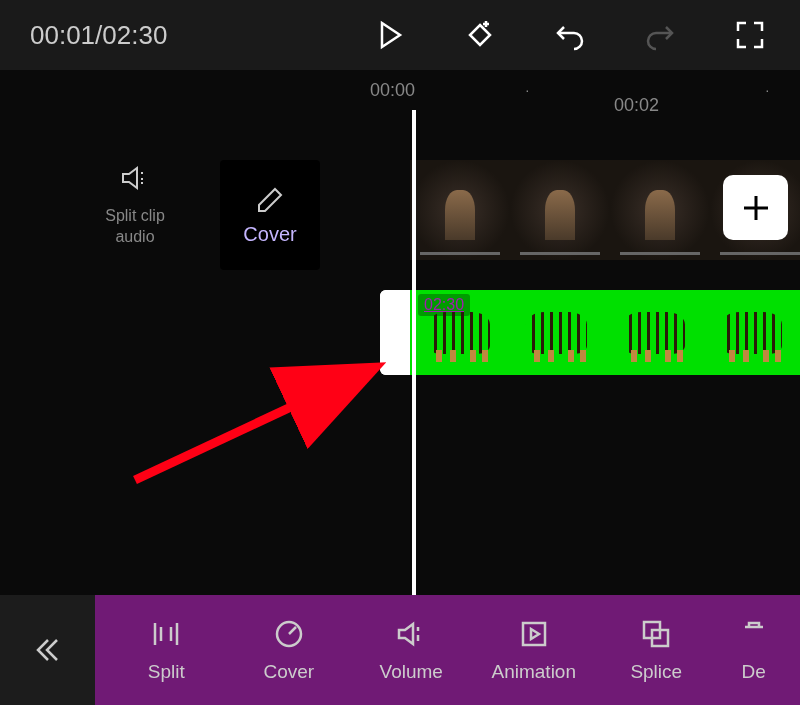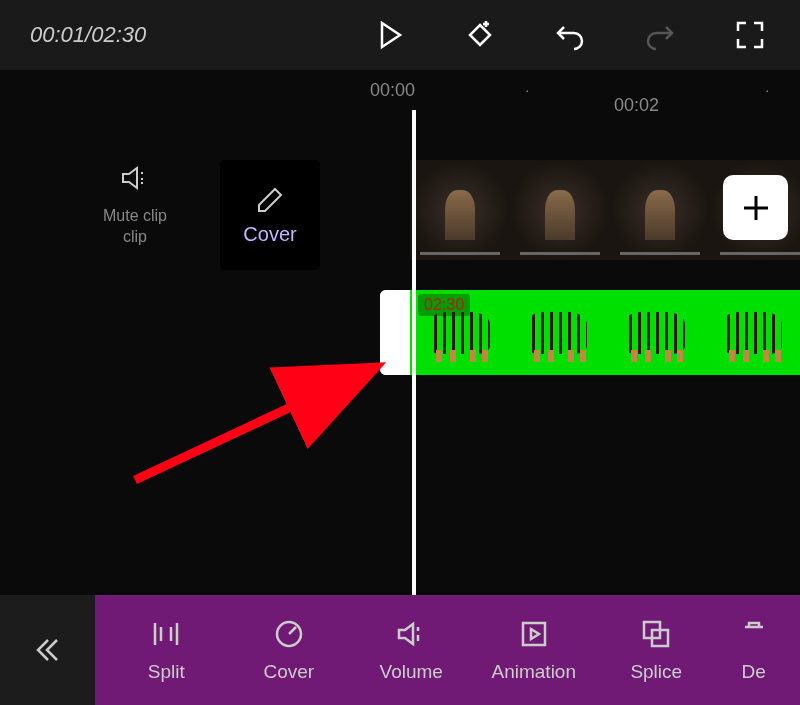--- a/index.html
+++ b/index.html
@@ -15,24 +15,23 @@
 
 
 .top-bar {
   height: 70px;
   background: #1a1a1a;
   display: flex;
   align-items: center;
   padding: 0 30px;
 }
 .timecode {
-  font-size: 22px;
+  font-size: 26px;
   color: #ccc;
   font-weight: 300;
-  font-style: italic;
 }
 .top-controls {
   margin-left: auto;
   display: flex;
   gap: 50px;
   align-items: center;
 }
 .top-btn {
   width: 40px;
   height: 40px;
@@ -133,21 +132,22 @@
   align-items: center;
 }
 .clip-duration {
   position: absolute;
   top: 4px;
   left: 8px;
   background: rgba(0,0,0,0.3);
   padding: 2px 6px;
   border-radius: 3px;
   font-size: 16px;
-  color: #b91c1c;
+  color: #a21caf;
+  text-decoration: underline;
 }
 
 
 .frame {
   width: 100px;
   height: 100%;
   flex-shrink: 0;
   position: relative;
 }
 .frame.dark {
@@ -339,21 +339,21 @@
     <span class="time-mark m2">00:02</span>
     <span class="time-mark mdot2">·</span>
   </div>
 
   <div class="left-controls">
     <div class="mute-btn">
       <svg width="36" height="36" viewBox="0 0 36 36" fill="none" stroke="#ccc" stroke-width="2">
         <path d="M6 14 L6 22 L12 22 L20 28 L20 8 L12 14 Z"></path>
         <path d="M25 12 L25 14 M25 18 L25 24" stroke-dasharray="2 2"></path>
       </svg>
-      <div class="lbl">Mute clip clip</div>
+      <div class="lbl">Split clip audio</div>
     </div>
     <div class="cover-btn">
       <svg width="30" height="30" viewBox="0 0 30 30" fill="none" stroke="#ccc" stroke-width="2">
         <path d="M20 4 L26 10 L10 26 L4 26 L4 20 Z"></path>
       </svg>
       <div class="lbl">Cover</div>
     </div>
   </div>
 
   <div class="track track1" style="display:flex">

